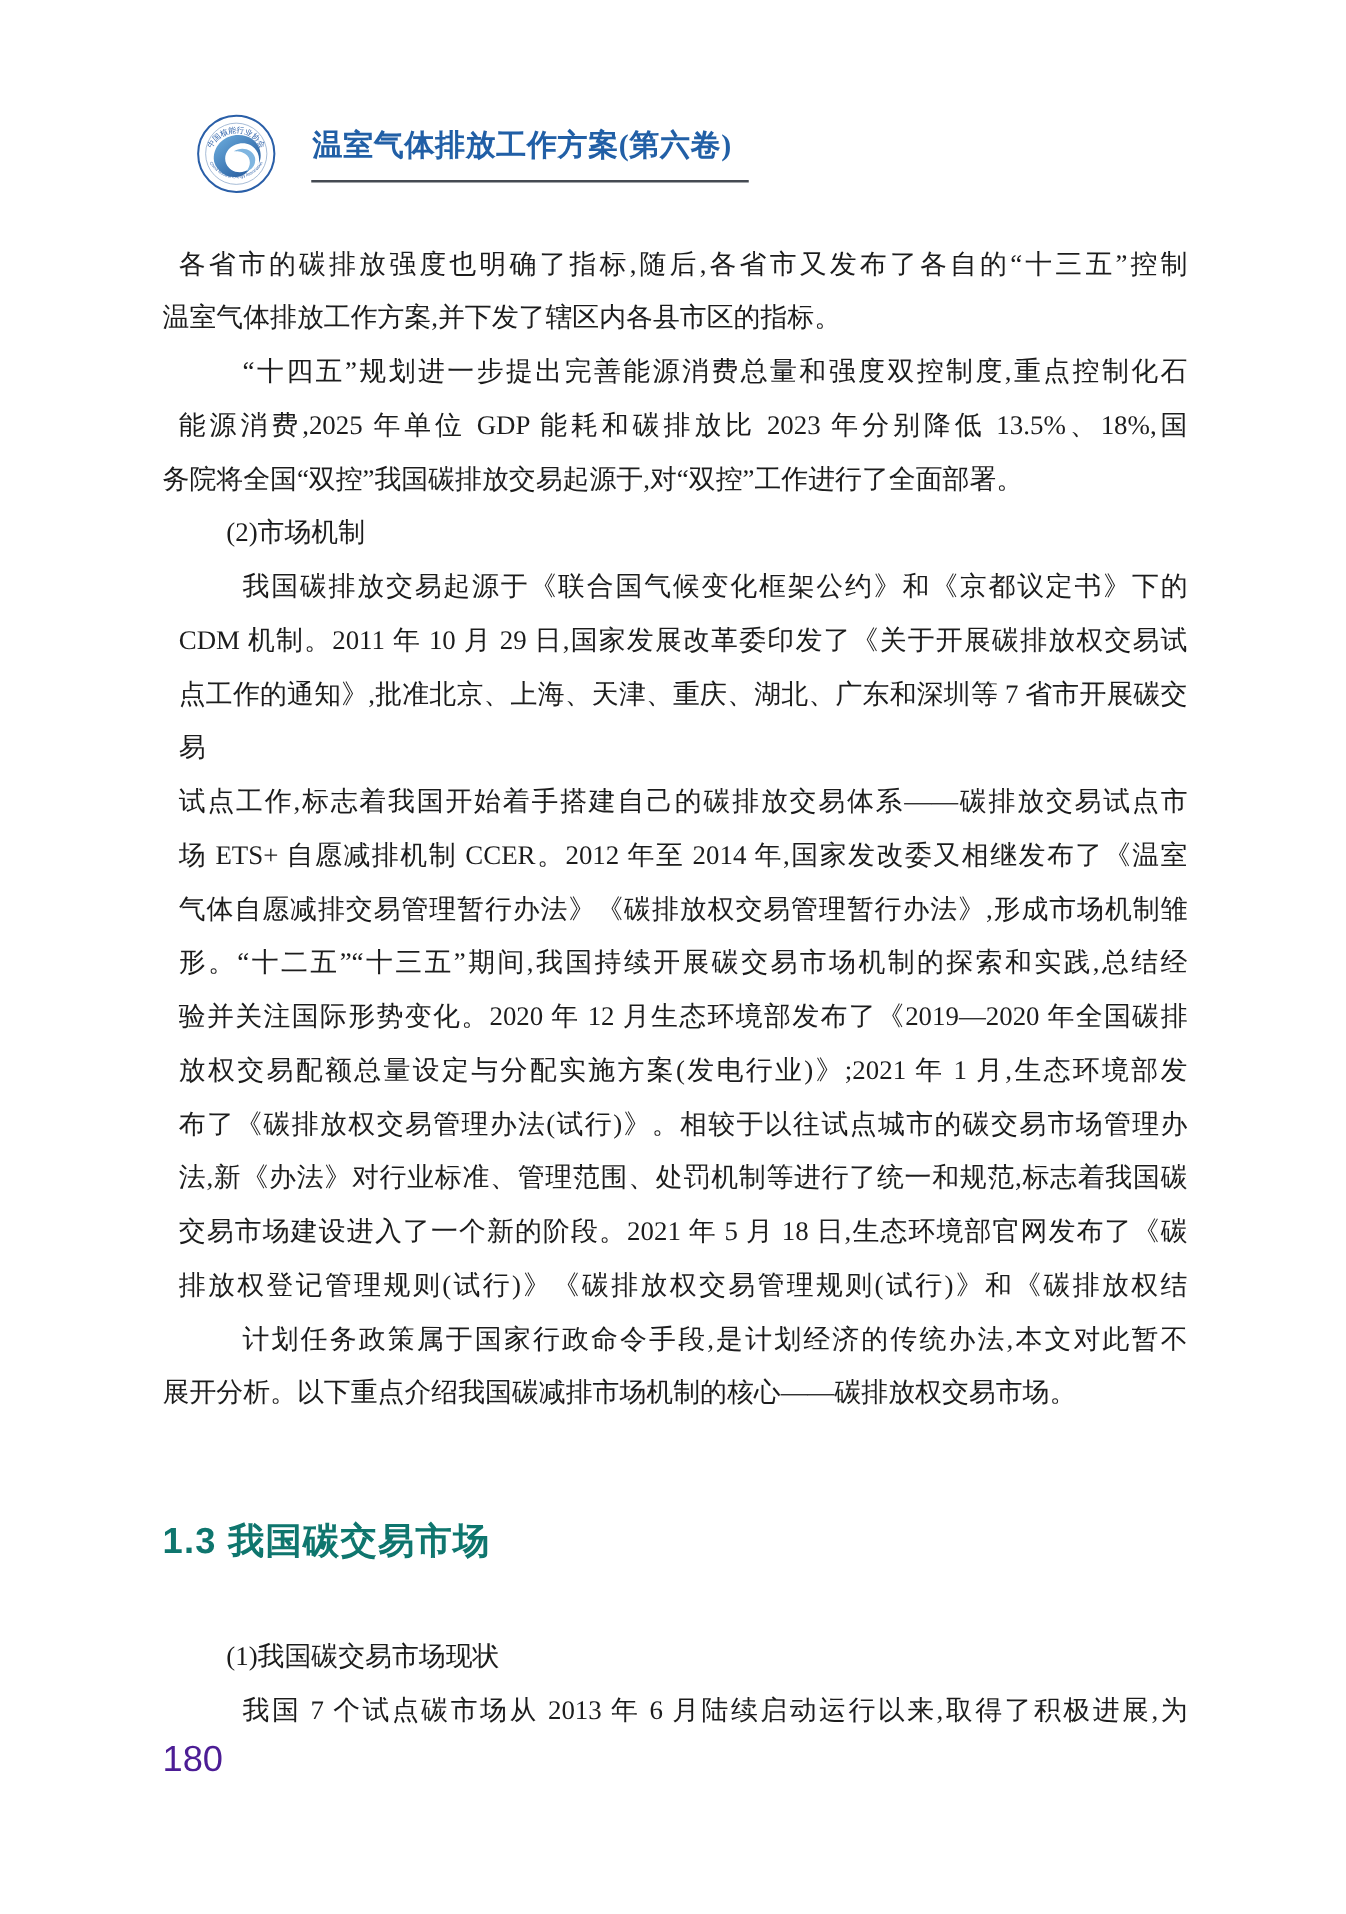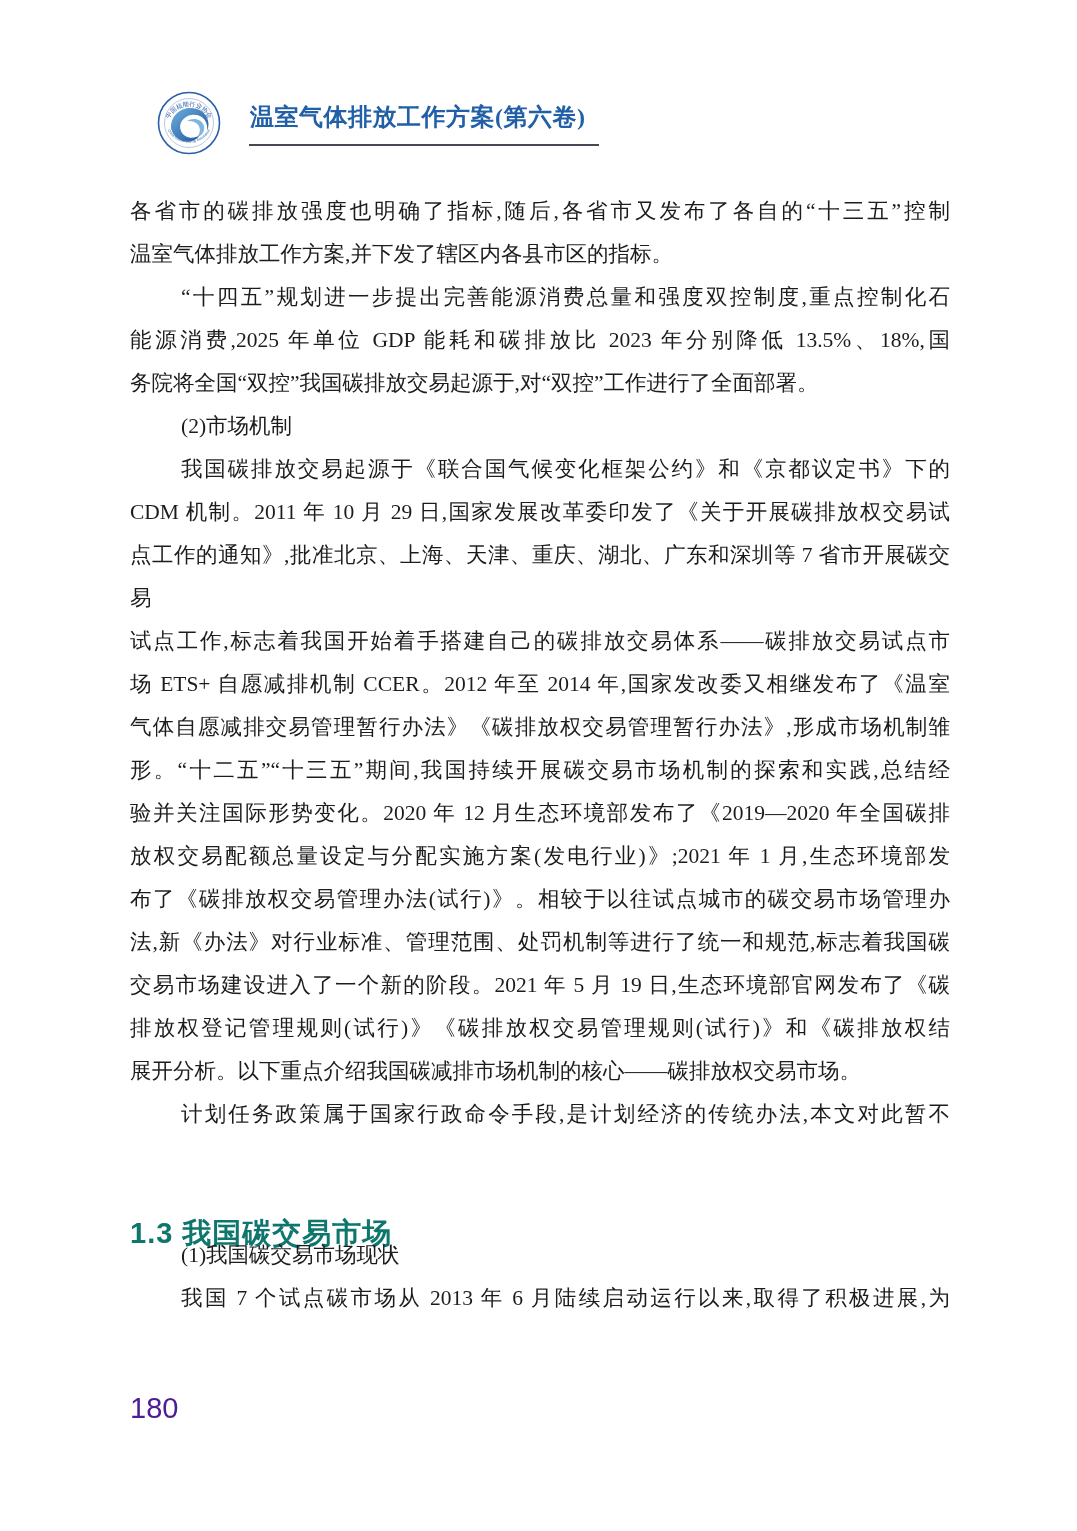--- a/index.html
+++ b/index.html
@@ -41,30 +41,30 @@
     height: 2px;
     background: #454a52;
   }
   .text-block {
     position: absolute;
     left: 130px;
     width: 820px;
     color: #1c1c1c;
   }
   #text-block-1 { top: 190px; }
-  #text-block-2 { top: 1234px; }
+  #text-block-2 { top: 1304px; }
   .line {
     font-family: "Liberation Serif", "DejaVu Serif", serif;
     font-size: 21.5px;
     line-height: 43px;
     text-align: justify;
     text-align-last: left;
     white-space: nowrap;
   }
-  .line.j { text-align-last: justify; white-space: normal; }
+  .line.j { text-align-last: justify; white-space: normal; margin-left: 13px; }
   .line.indent { text-indent: 51px; }
   .section-heading {
     position: absolute;
     left: 130px;
     top: 1214px;
     font-family: "Liberation Sans", "DejaVu Sans", sans-serif;
     font-weight: bold;
     font-size: 29px;
     line-height: 38px;
     color: #0f766e;
@@ -122,24 +122,24 @@
       <div class="line j">CDM 机制。2011 年 10 月 29 日,国家发展改革委印发了《关于开展碳排放权交易试</div>
       <div class="line j">点工作的通知》,批准北京、上海、天津、重庆、湖北、广东和深圳等 7 省市开展碳交易</div>
       <div class="line j">试点工作,标志着我国开始着手搭建自己的碳排放交易体系——碳排放交易试点市</div>
       <div class="line j">场 ETS+ 自愿减排机制 CCER。2012 年至 2014 年,国家发改委又相继发布了《温室</div>
       <div class="line j">气体自愿减排交易管理暂行办法》《碳排放权交易管理暂行办法》,形成市场机制雏</div>
       <div class="line j">形。“十二五”“十三五”期间,我国持续开展碳交易市场机制的探索和实践,总结经</div>
       <div class="line j">验并关注国际形势变化。2020 年 12 月生态环境部发布了《2019—2020 年全国碳排</div>
       <div class="line j">放权交易配额总量设定与分配实施方案(发电行业)》;2021 年 1 月,生态环境部发</div>
       <div class="line j">布了《碳排放权交易管理办法(试行)》。相较于以往试点城市的碳交易市场管理办</div>
       <div class="line j">法,新《办法》对行业标准、管理范围、处罚机制等进行了统一和规范,标志着我国碳</div>
-      <div class="line j">交易市场建设进入了一个新的阶段。2021 年 5 月 19 日,生态环境部官网发布了《碳</div>
+      <div class="line j">交易市场建设进入了一个新的阶段。2021 年 5 月 18 日,生态环境部官网发布了《碳</div>
       <div class="line j">排放权登记管理规则(试行)》《碳排放权交易管理规则(试行)》和《碳排放权结</div>
+      <div class="line j indent">计划任务政策属于国家行政命令手段,是计划经济的传统办法,本文对此暂不</div>
       <div class="line">展开分析。以下重点介绍我国碳减排市场机制的核心——碳排放权交易市场。</div>
-      <div class="line j indent">计划任务政策属于国家行政命令手段,是计划经济的传统办法,本文对此暂不</div>
     </div>
 
   <h2 class="section-heading">1.3 我国碳交易市场</h2>
 
   <div id="text-block-2" class="text-block">
       <div class="line indent">(1)我国碳交易市场现状</div>
       <div class="line j indent">我国 7 个试点碳市场从 2013 年 6 月陆续启动运行以来,取得了积极进展,为</div>
     </div>
 
   <div class="page-number">180</div>

